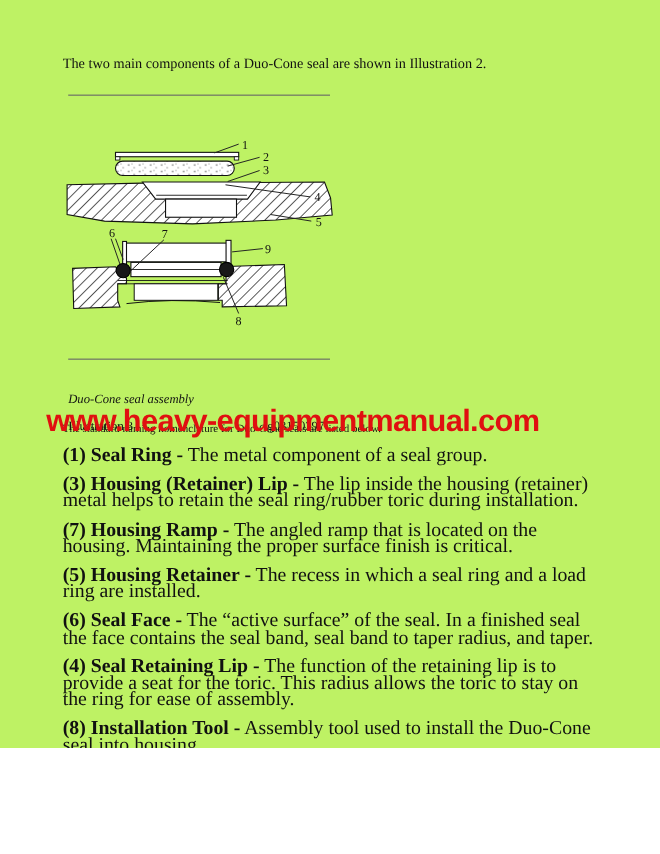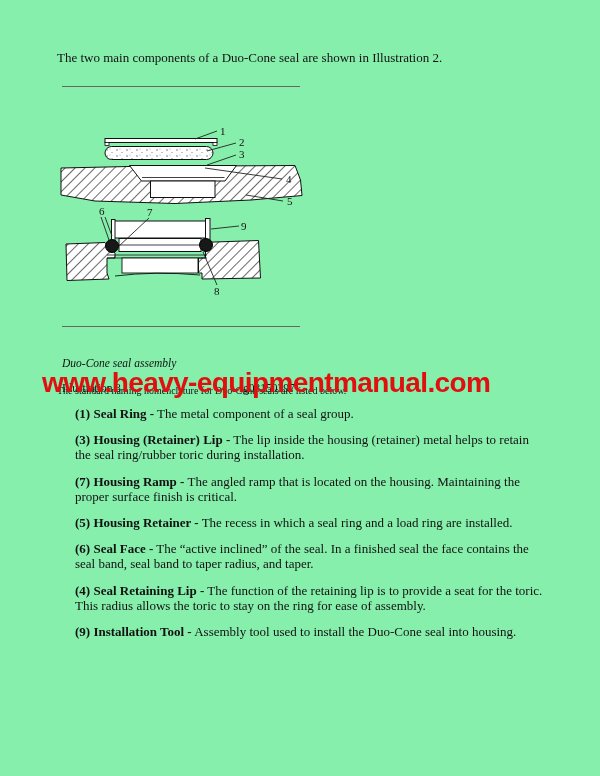--- a/index.html
+++ b/index.html
@@ -1,19 +1,19 @@
 <!DOCTYPE html>
 <html><head>
 <meta charset="utf-8">
 <style>
   html,body{margin:0;padding:0;background:#ffffff;}
   .page{
     position:relative;
-    width:600px;height:776px;
-    background:#86efac;
+    width:600px;height:680px;
+    background:#bef264;
     font-family:"Liberation Serif", serif;
     color:#111;
     overflow:hidden;
   }
   .intro{
     position:absolute;top:50px;left:57px;right:55px;
     font-size:13px;line-height:15px;margin:0;
   }
   .rule{
     position:absolute;left:62px;width:238px;height:0;
@@ -40,21 +40,21 @@
   .watermark{
     position:absolute;top:367px;left:42px;
     font-family:"Liberation Sans", sans-serif;
     font-size:28px;font-weight:bold;letter-spacing:-0.6px;
     white-space:nowrap;
   }
   .defs{
     position:absolute;top:406px;left:57px;right:53px;
   }
   .defs p{
-    font-size:13px;line-height:15.2px;margin:0 0 11px 18px;
+    font-size:18px;line-height:15.2px;margin:0 0 11px 0;
   }
   svg text{
     font-family:"Liberation Serif", serif;
     font-size:11px;fill:#111;
   }
 </style>
 </head>
 <body>
 
 <div class="page">
@@ -145,18 +145,18 @@
 
   <p class="nomenclature">The standard naming nomenclature for Duo-Cone seals are listed below.</p>
 
   <div class="watermark" style="color: rgb(224, 16, 16);">www.heavy-equipmentmanual.com</div>
 
   <div class="defs">
     <p><b>(1) Seal Ring -</b> <span>The metal component of a seal group.</span></p>
     <p><b>(3) Housing (Retainer) Lip -</b> <span>The lip inside the housing (retainer) metal helps to retain the seal ring/rubber toric during installation.</span></p>
     <p><b>(7) Housing Ramp -</b> <span>The angled ramp that is located on the housing. Maintaining the proper surface finish is critical.</span></p>
     <p><b>(5) Housing Retainer -</b> <span>The recess in which a seal ring and a load ring are installed.</span></p>
-    <p><b>(6) Seal Face -</b> <span>The “active inclined” of the seal. In a finished seal the face contains the seal band, seal band to taper radius, and taper.</span></p>
+    <p><b>(6) Seal Face -</b> <span>The “active surface” of the seal. In a finished seal the face contains the seal band, seal band to taper radius, and taper.</span></p>
     <p><b>(4) Seal Retaining Lip -</b> <span>The function of the retaining lip is to provide a seat for the toric. This radius allows the toric to stay on the ring for ease of assembly.</span></p>
-    <p><b>(9) Installation Tool -</b> <span>Assembly tool used to install the Duo-Cone seal into housing.</span></p>
+    <p><b>(8) Installation Tool -</b> <span>Assembly tool used to install the Duo-Cone seal into housing.</span></p>
   </div>
 
 </div>
 
 </body></html>

